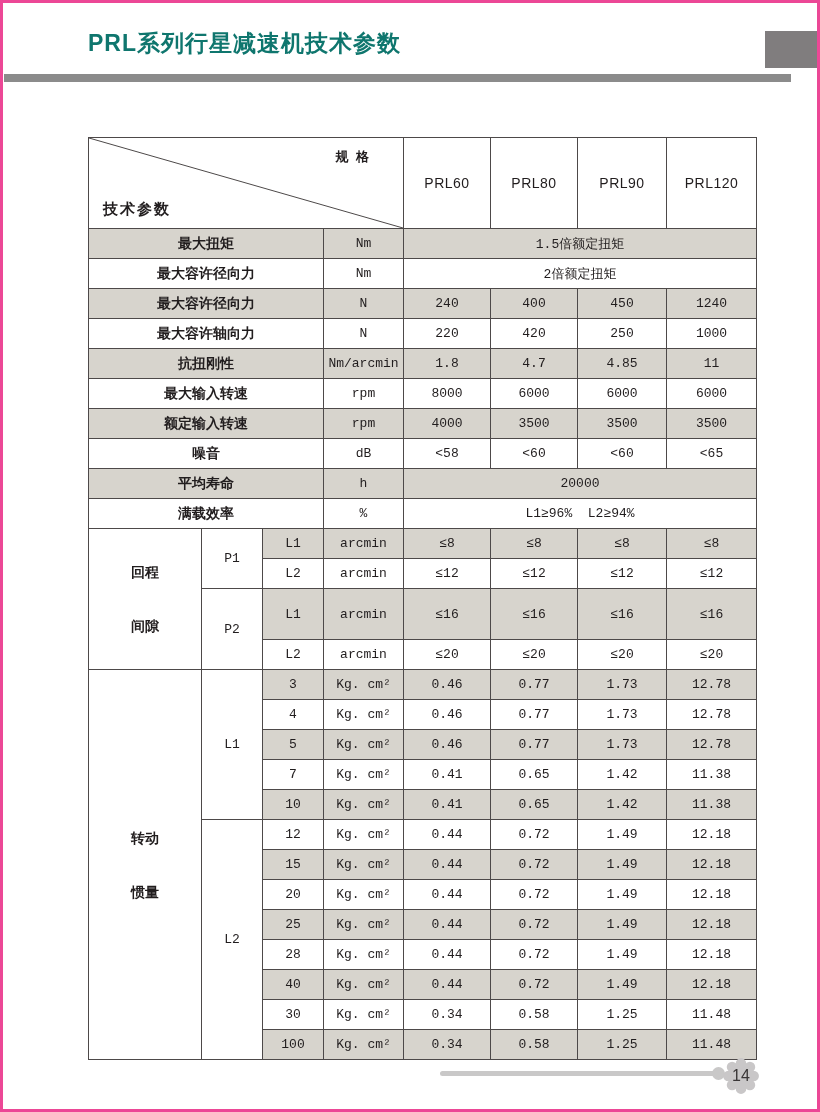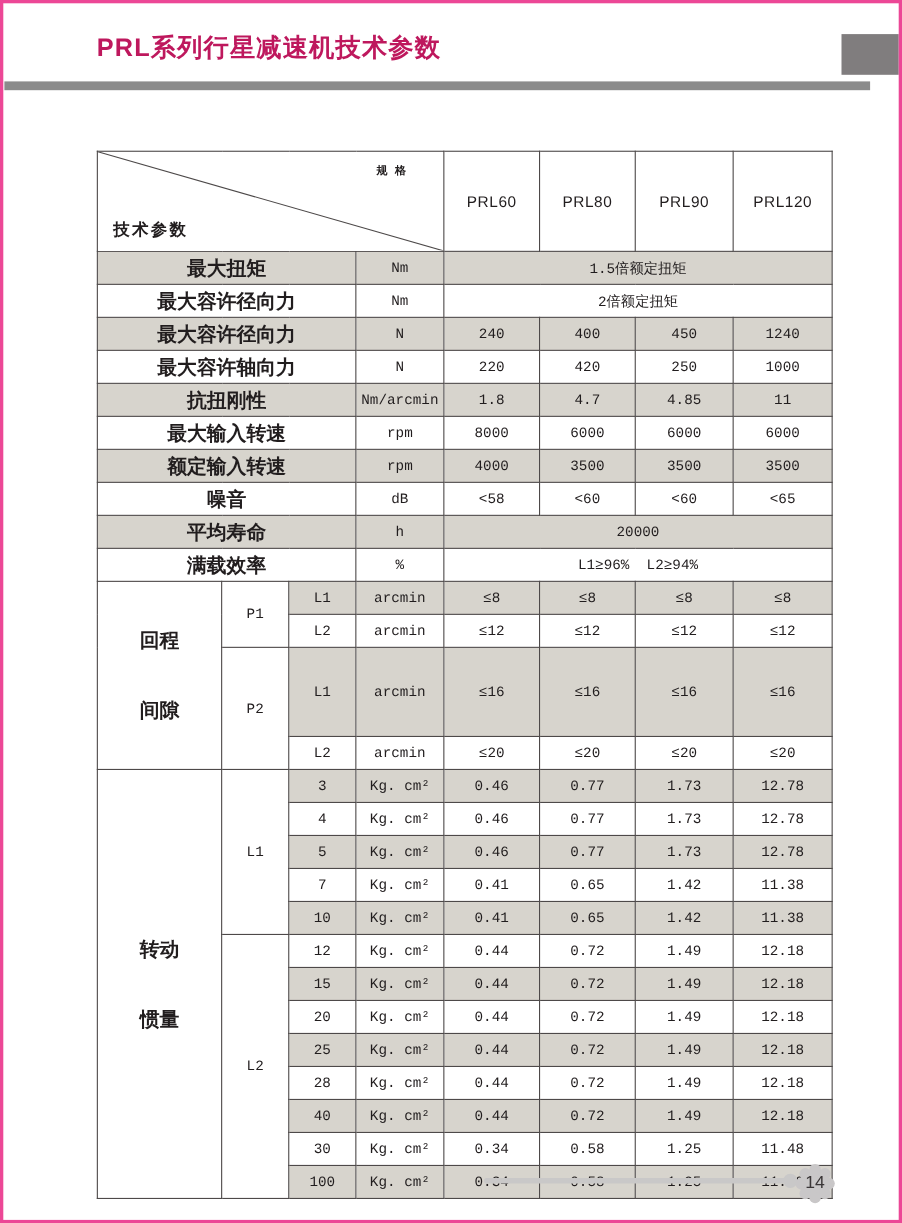--- a/index.html
+++ b/index.html
@@ -5,21 +5,21 @@
   html,body { margin:0; padding:0; background:#fff; }
   .page {
     position:relative; width:820px; height:1112px; background:#ffffff;
     font-family:"Liberation Sans", sans-serif; overflow:hidden;
   }
   .frame {
     position:absolute; inset:0; border:3px solid #ec4796; pointer-events:none; z-index:50;
   }
   .doc-title {
     position:absolute; left:88px; top:28px; font-size:23px; font-weight:bold;
-    color:#be185d; letter-spacing:1px; white-space:nowrap;
+    color:#0f766e; letter-spacing:1px; white-space:nowrap;
   }
   .title-bar {
     position:absolute; left:4px; top:74px; width:787px; height:8px; background:#8b8b8b;
   }
   .corner-box {
     position:absolute; left:765px; top:31px; width:52px; height:37px; background:#807d7e;
   }
 
   table.spec {
     position:absolute; left:88px; top:137px; width:668px;
@@ -27,33 +27,33 @@
   }
   table.spec td, table.spec th {
     border:1px solid #4d4949; padding:0; text-align:center; vertical-align:middle;
     overflow:hidden; white-space:pre; color:#211d1e;
   }
   tr.body { height:30px; }
   tr.rhead { height:62px; }
   tr.sh td { background:#d7d4cd; }
   td.grp, td.stage { background:#ffffff !important; }
 
-  .lab, .grp { font-family:"Liberation Sans", sans-serif; font-weight:bold; font-size:18px;margin-top:16px; }
+  .lab, .grp { font-family:"Liberation Sans", sans-serif; font-weight:bold; font-size:14px;margin-top:16px; }
   .grp .gl { line-height:22px; }
   .unit, .val, .rng, .ratio, .stage {
     font-family:"Liberation Mono","DejaVu Sans Mono", monospace; font-size:13px;
   }
   .colh {
     font-family:"Liberation Sans", sans-serif; font-weight:normal; font-size:14px;
     letter-spacing:0.5px; background:#fff;
   }
   td.corner { position:relative; background:#fff; }
   td.corner svg.diag { position:absolute; inset:0; width:100%; height:100%; display:block; }
   .corner-tr {
-    position:absolute; right:32px; top:10px; font-size:10px; font-weight:bold; letter-spacing:2px;
+    position:absolute; right:32px; top:10px; font-size:13px; font-weight:bold; letter-spacing:2px;
   }
   .corner-bl {
     position:absolute; left:14px; bottom:9px; font-size:15px; font-weight:bold; letter-spacing:2px;
   }
 
   .footer-line {
     position:absolute; left:440px; top:1071px; width:280px; height:5px;
     background:#c9c8c8; border-radius:3px;
   }
   .footer-dot {

